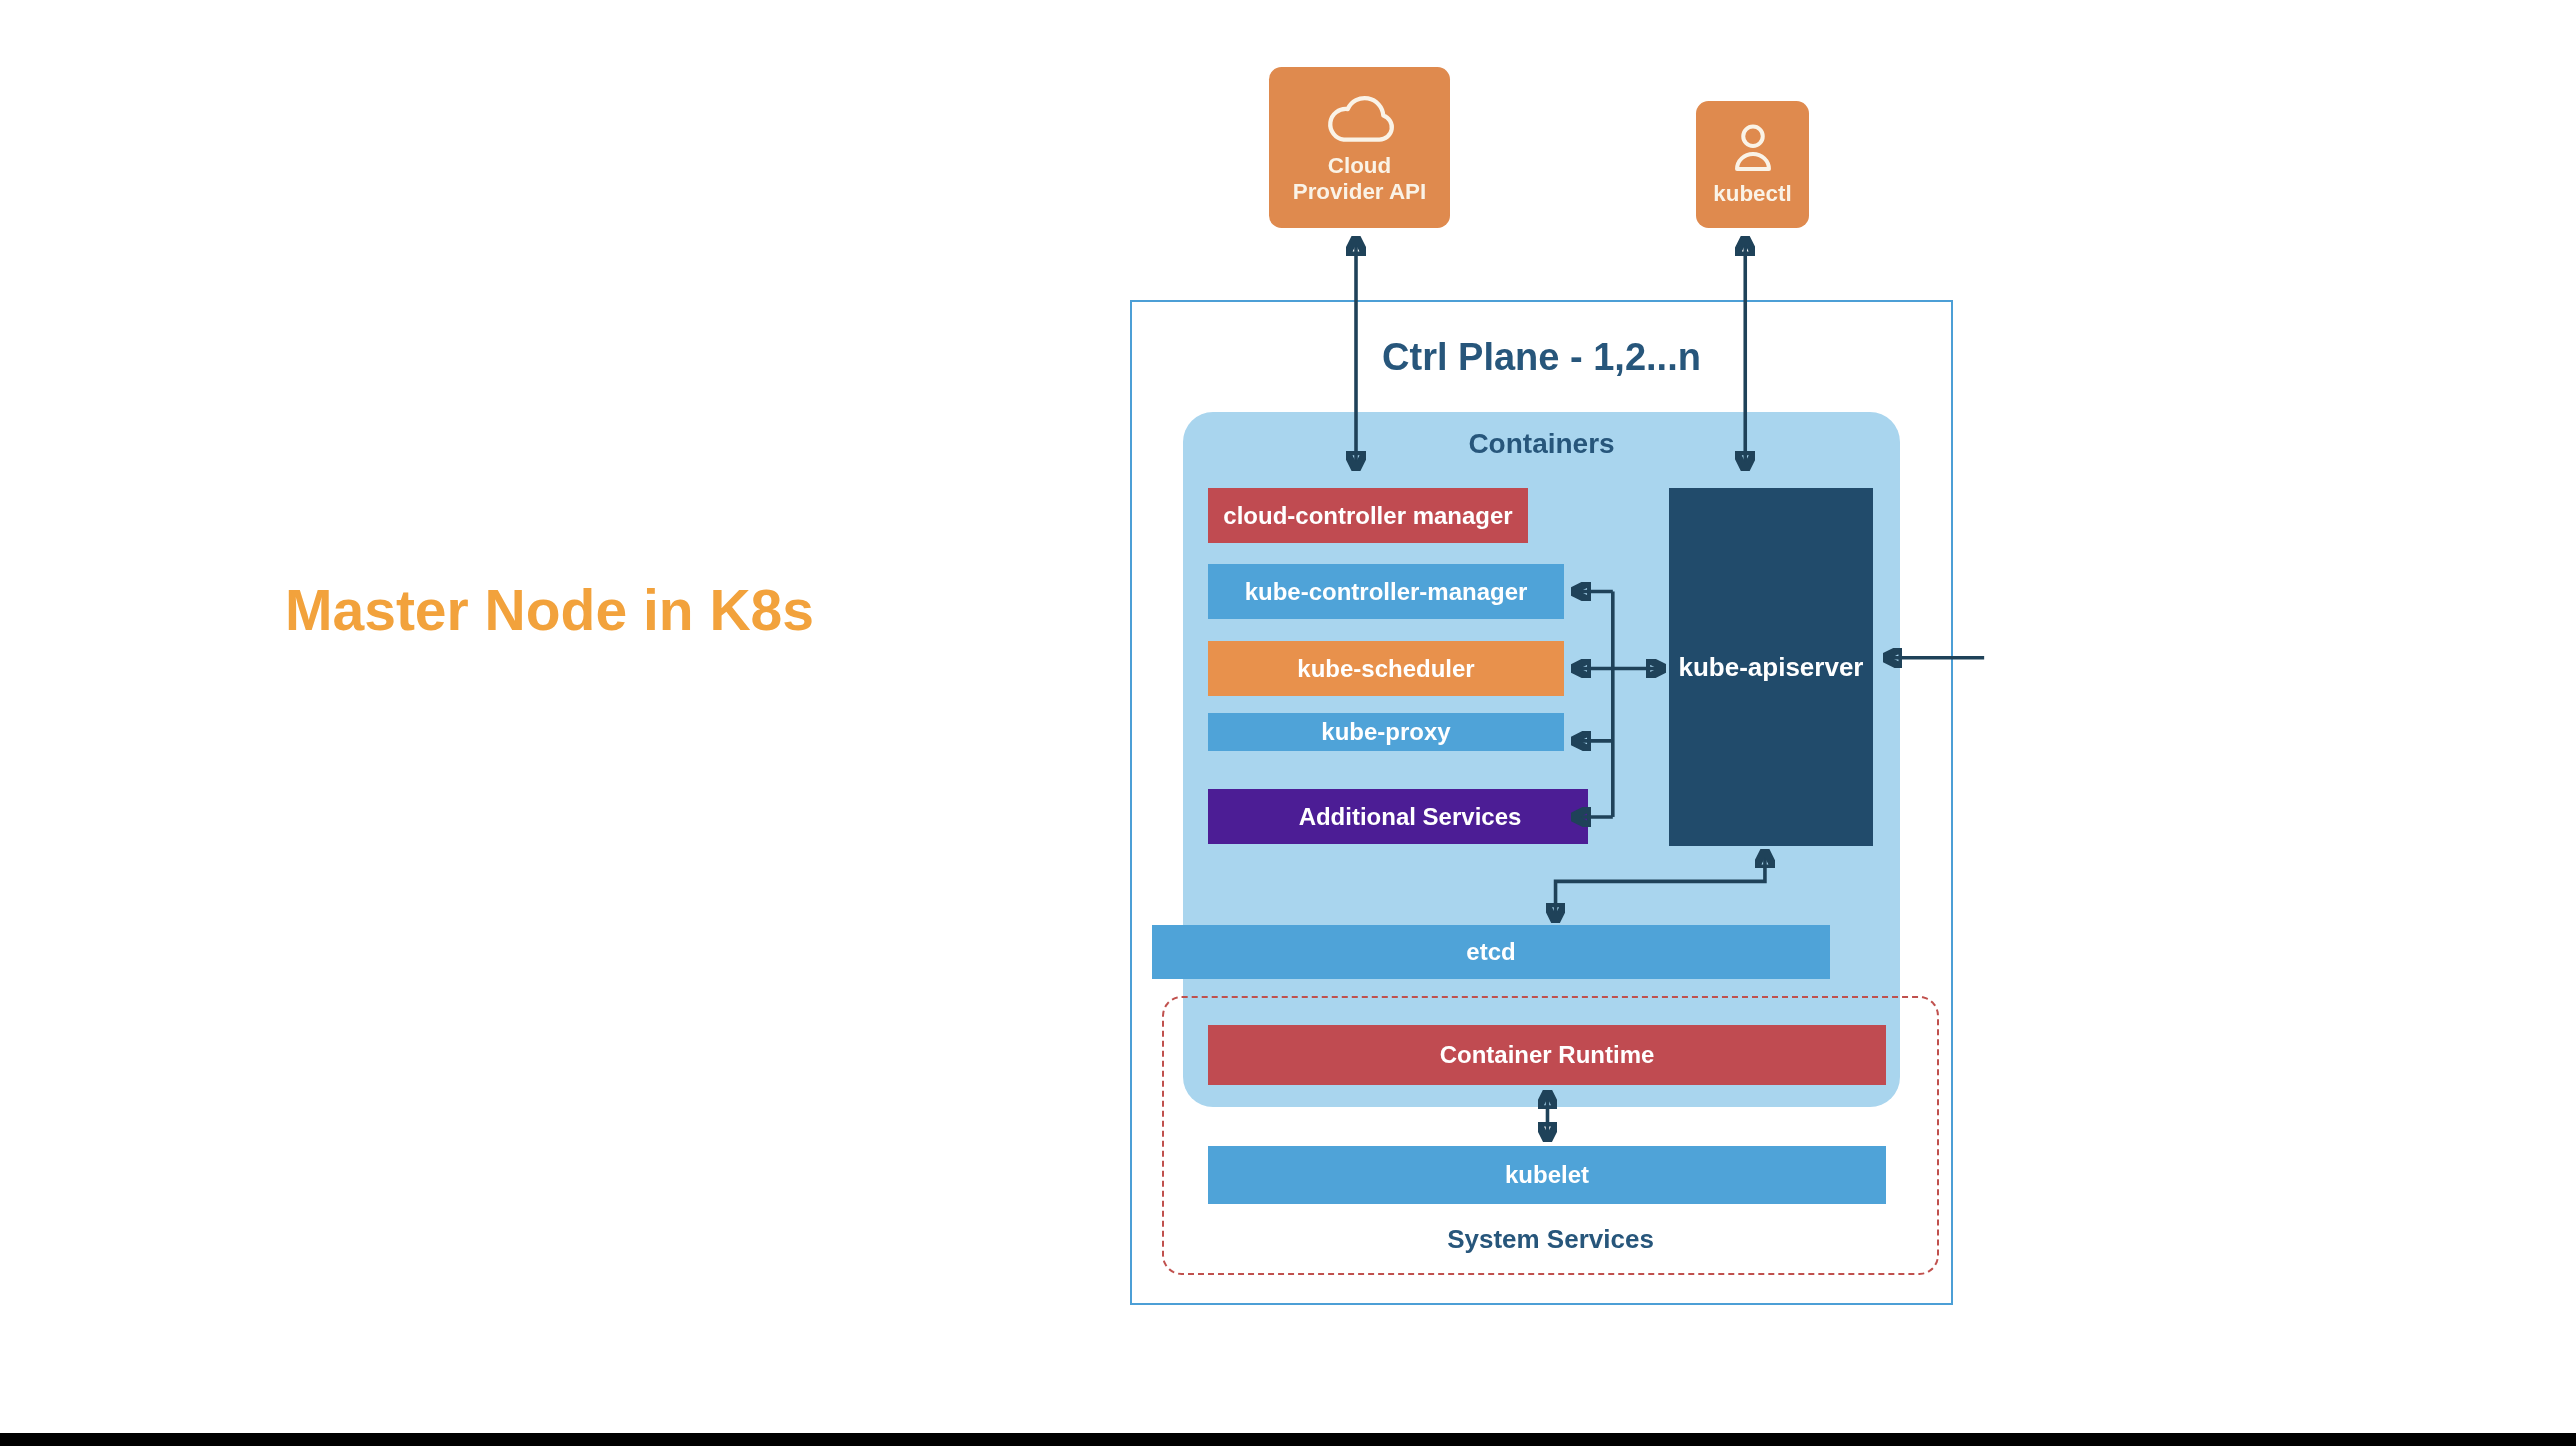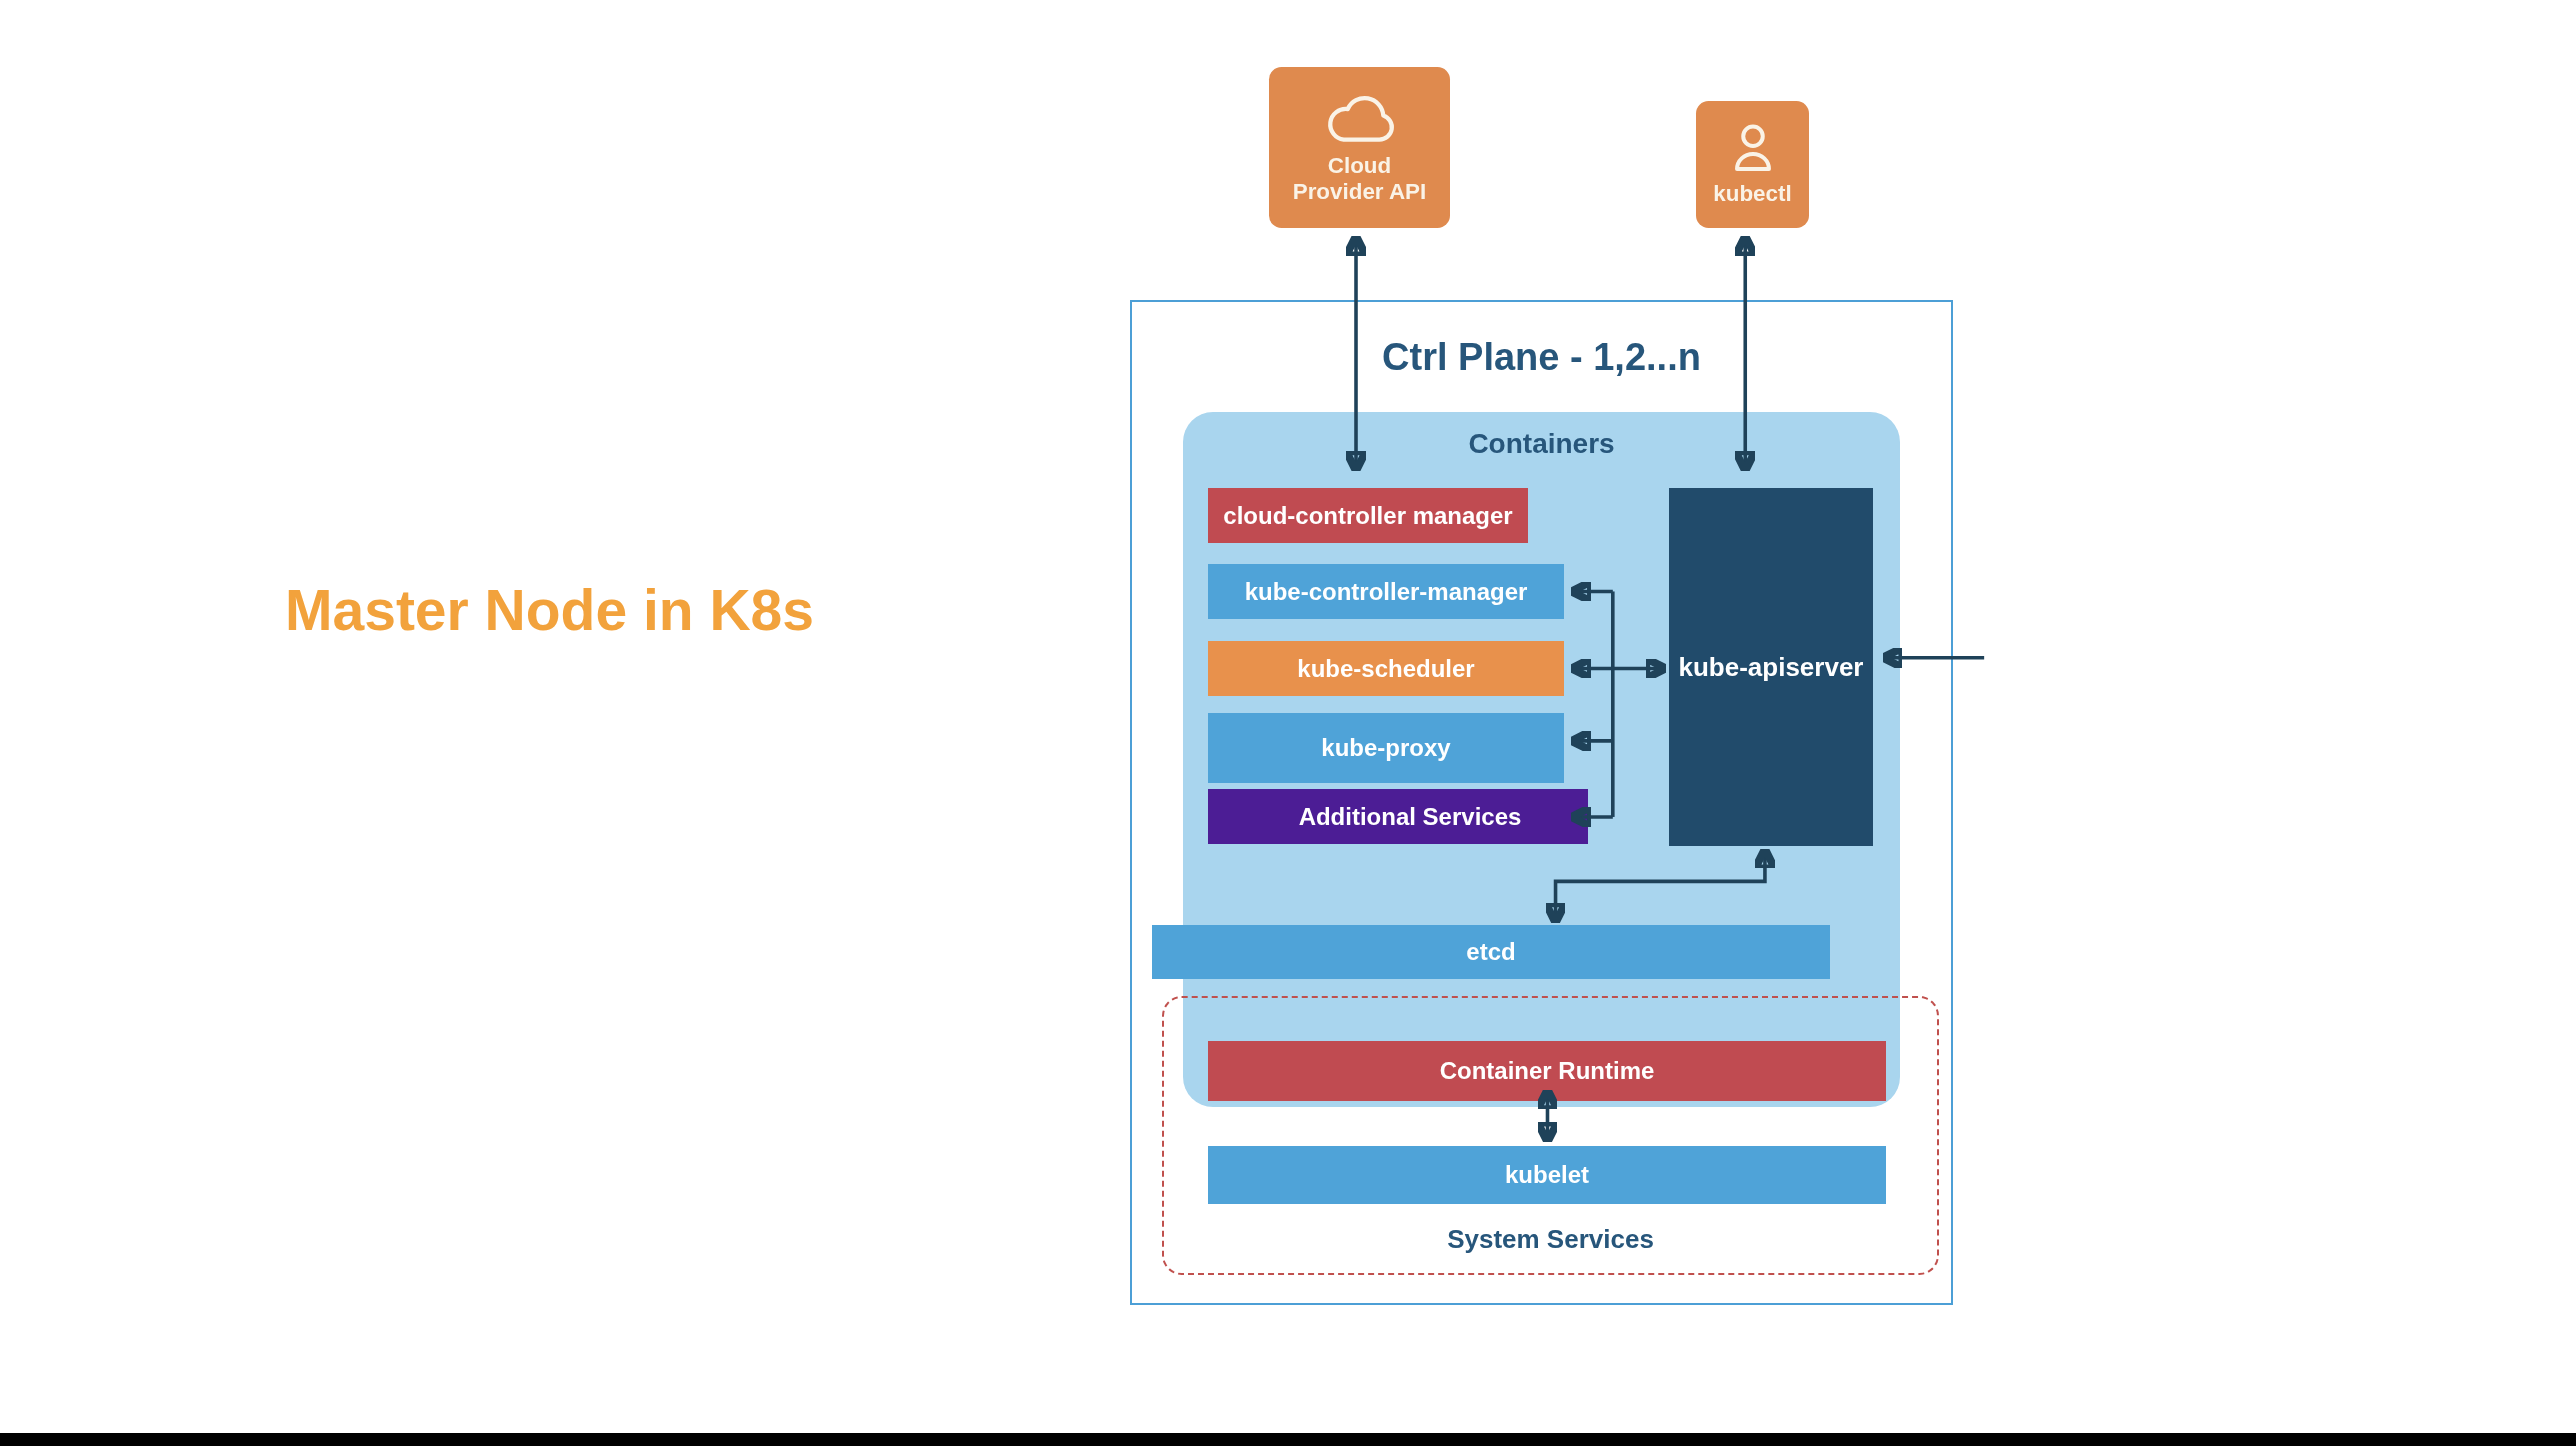--- a/index.html
+++ b/index.html
@@ -30,25 +30,25 @@
                   background:#A9D5EE;border-radius:30px;}
   .containers-label{position:absolute;left:0;top:16px;width:100%;text-align:center;
                     font-size:28px;font-weight:bold;color:#27567B;}
 
   
   .bar{position:absolute;display:flex;align-items:center;justify-content:center;
        color:#ffffff;font-weight:bold;font-size:24px;}
   .bar-ccm     {left:1208px;top:488px;width:320px;height:55px;background:#C04B51;}
   .bar-kcm     {left:1208px;top:564px;width:356px;height:55px;background:#4FA3D8;}
   .bar-sched   {left:1208px;top:641px;width:356px;height:55px;background:#E8914C;}
-  .bar-proxy   {left:1208px;top:713px;width:356px;height:70px;background:#4FA3D8;}
+  .bar-proxy   {left:1208px;top:713px;width:356px;height:38px;background:#4FA3D8;}
   .bar-addl    {left:1208px;top:789px;width:356px;height:55px;background:#4c1d95;padding-left:24px;}
   .bar-api     {left:1669px;top:488px;width:204px;height:358px;background:#214B6B;font-size:26px;}
   .bar-etcd    {left:1152px;top:925px;width:678px;height:54px;background:#4FA3D8;}
-  .bar-runtime {left:1208px;top:1025px;width:678px;height:60px;background:#C04B51;margin-top:16px;}
+  .bar-runtime {left:1208px;top:1025px;width:678px;height:60px;background:#C04B51;}
   .bar-kubelet {left:1208px;top:1146px;width:678px;height:58px;background:#4FA3D8;}
 
   
   .sys-box{position:absolute;left:1162px;top:996px;width:777px;height:279px;
            border:2.7px dashed #C0504D;border-radius:19.7px;box-sizing:border-box;}
   .sys-label{position:absolute;left:1162px;top:1224px;width:777px;text-align:center;
              font-size:26px;font-weight:bold;color:#27567B;}
 
   
   .overlay{position:absolute;left:0;top:0;width:2576px;height:1446px;z-index:5;

